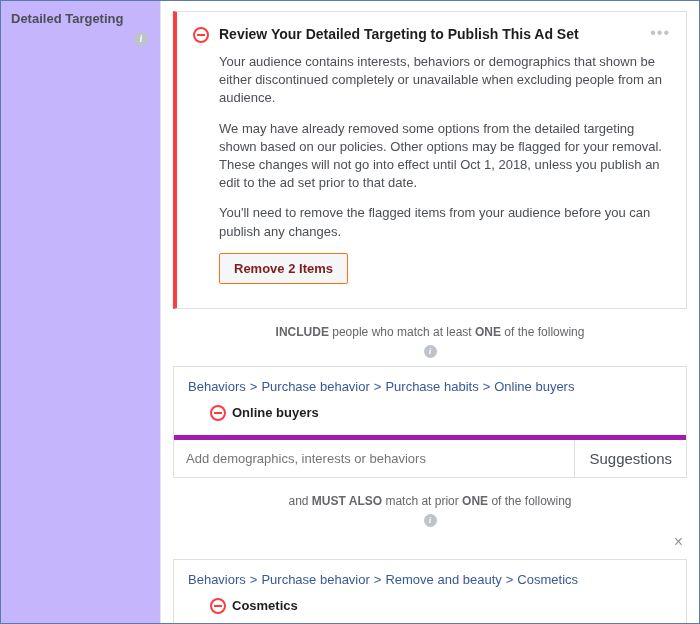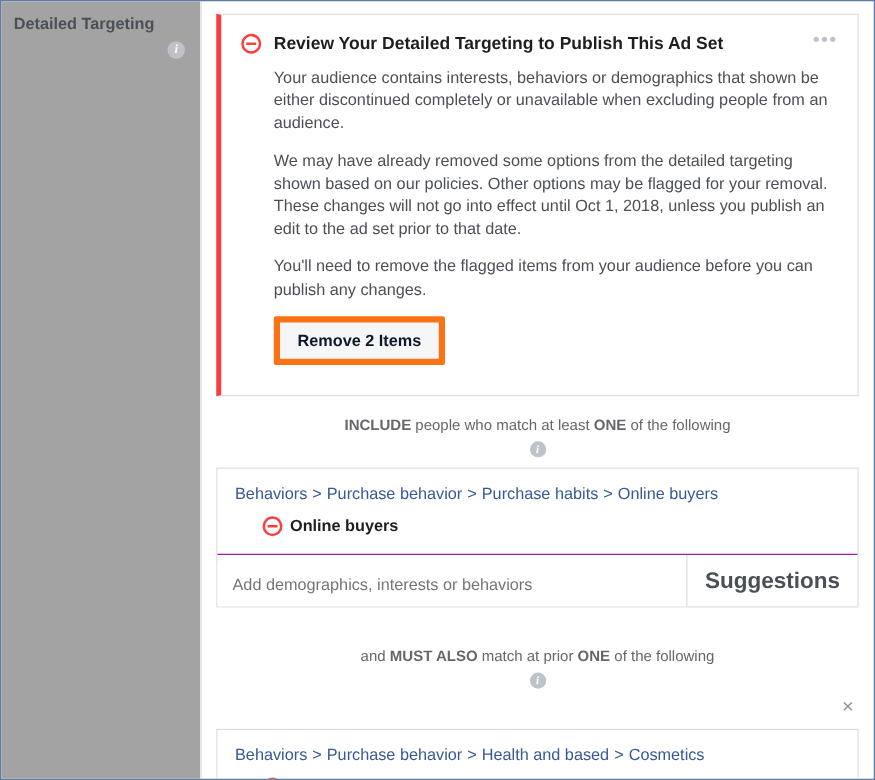--- a/index.html
+++ b/index.html
@@ -18,21 +18,21 @@
     }
     .outer {
       border: 1px solid #5b7ca8;
       width: 700px;
       height: 624px;
       display: flex;
       background: #fff;
     }
     .left-col {
       width: 160px;
-      background: #a3a3a3;
+      background: #c4b5fd;
       border-right: 1px solid #e5e5e5;
       padding: 10px 8px 10px 10px;
     }
     .left-title {
       font-weight: bold;
       color: #4b4f56;
       font-size: 13px;
     }
     .info-icon-wrap {
       text-align: right;
@@ -103,26 +103,26 @@
     .alert-para {
       color: #4b4f56;
       font-size: 13px;
       line-height: 1.4;
       margin-bottom: 12px;
       margin-left: 26px;
     }
     .remove-btn {
       margin-left: 26px;
       background: #f5f6f7;
-      border: 5px solid #f97316;
+      border: 1px solid #f97316;
       border-radius: 2px;
       padding: 7px 14px;
       font-size: 13px;
       font-weight: bold;
-      color: #0f172a;
+      color: #7f1d1d;
       cursor: pointer;
     }
     .section-label {
       font-size: 12px;
       color: #65676b;
       margin-bottom: 8px;
       display: flex;
       align-items: center;
       gap: 6px;
       flex-direction: column;
@@ -138,21 +138,21 @@
     }
     .close-x {
       margin-left: auto;
       color: #8d949e;
       font-size: 16px;
       cursor: pointer;
       padding: 0 4px;
     }
     .targeting-box {
       border: 1px solid #dddfe2;
-      margin-bottom: 32px;
+      margin-bottom: 16px;
     }
     .targeting-content {
       padding: 12px 14px 14px 14px;
     }
     .breadcrumb {
       margin-bottom: 10px;
       font-size: 13px;
     }
     .breadcrumb .bc {
       color: #385898;
@@ -170,37 +170,37 @@
     .flagged-item .minus-icon {
       margin-right: 6px;
     }
     .flagged-item .item-name {
       font-weight: bold;
       font-size: 13px;
       color: #1c1e21;
     }
     .input-row {
       display: flex;
-      align-items: flex-end;
-      border-top: 1px solid #a21caf;
+      align-items: center;
+      border-top: 5px solid #a21caf;
     }
     .input-placeholder {
       flex: 1;
       padding: 10px 12px;
       color: #8d949e;
       font-size: 13px;
       border: none;
       outline: none;
       background: #fff;
     }
     .input-action {
       padding: 10px 14px;
       border-left: 1px solid #dddfe2;
-      font-weight: bold;
-      font-size: 18px;
+      font-weight: normal;
+      font-size: 15px;
       color: #4b4f56;
       cursor: pointer;
       display: flex;
       align-items: center;
     }
   </style>
 </head>
 <body>
 
 <div class="outer">
@@ -252,21 +252,21 @@
       <span>
         <span>and </span><span class="strong">MUST ALSO</span><span> match at prior </span><span class="strong">ONE</span><span> of the following</span>
       </span>
       <span class="info-icon">i</span>
       <span class="close-x">×</span>
     </div>
 
     <div class="targeting-box" style="margin-bottom:0;">
       <div class="targeting-content">
         <div class="breadcrumb">
-          <span class="bc">Behaviors</span><span class="sep">&gt;</span><span class="bc">Purchase behavior</span><span class="sep">&gt;</span><span class="bc">Health and based</span><span class="sep">&gt;</span><span class="bc">Cosmetics</span>
+          <span class="bc">Behaviors</span><span class="sep">&gt;</span><span class="bc">Purchase behavior</span><span class="sep">&gt;</span><span class="bc">Remove and beauty</span><span class="sep">&gt;</span><span class="bc">Cosmetics</span>
         </div>
         <div class="flagged-item">
           <span class="minus-icon"></span>
           <span class="item-name">Cosmetics</span>
         </div>
       </div>
     </div>
 
   </div>
 </div>

